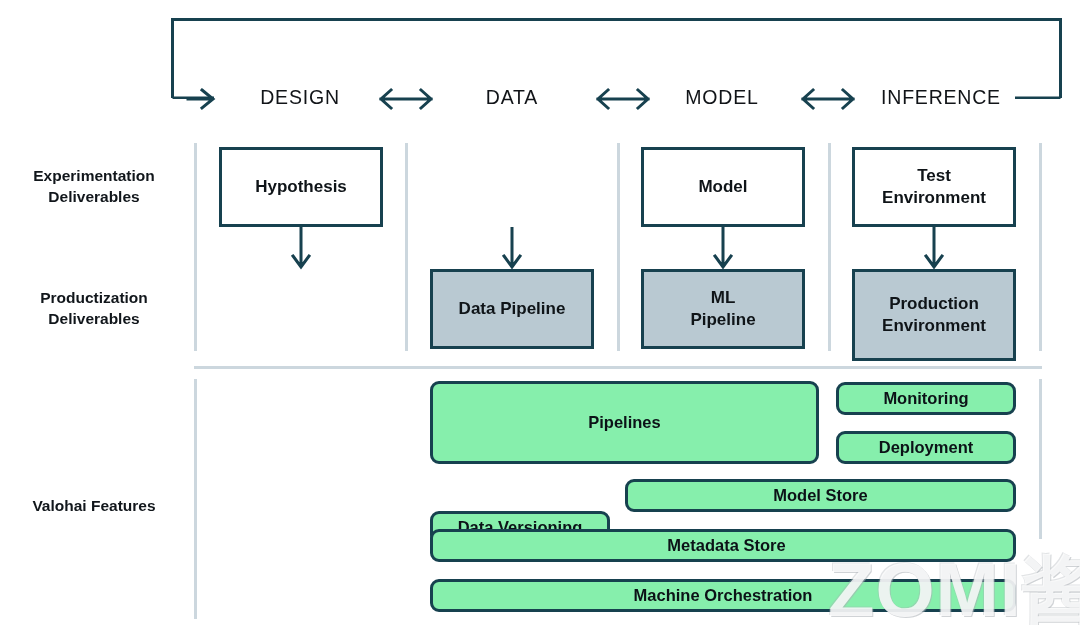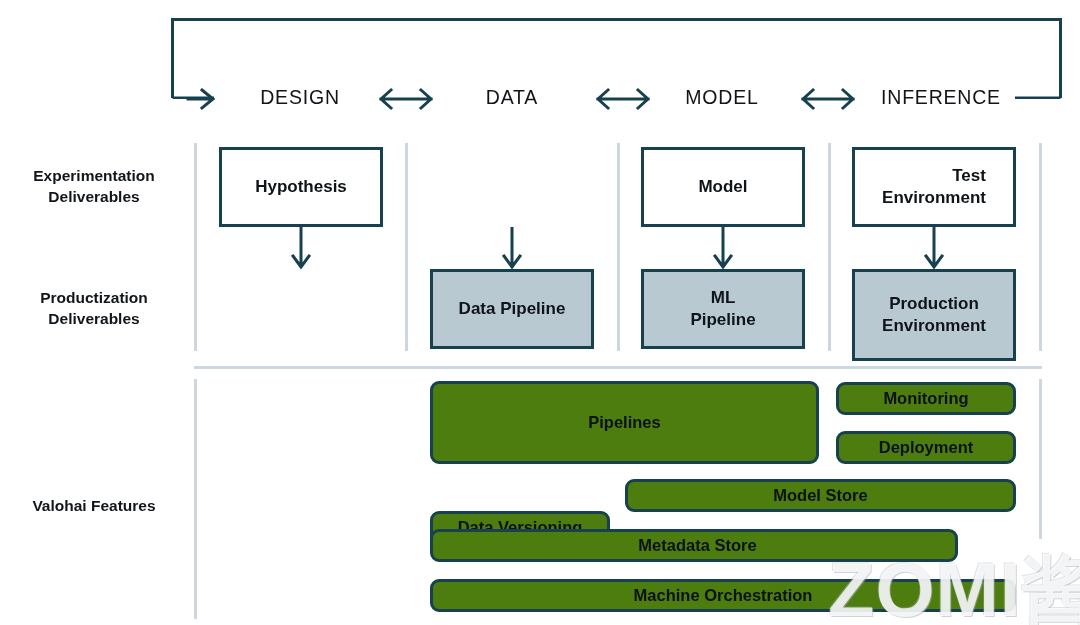--- a/index.html
+++ b/index.html
@@ -98,21 +98,21 @@
 
   .arrow-down {
     position: absolute;
     width: 22px;
     height: 44px;
   }
 
   
   .pill {
     position: absolute;
-    background: #4d7c0f;
+    background: #86efac;
     border: 3px solid #17414f;
     border-radius: 9px;
     box-sizing: border-box;
     display: flex;
     align-items: center;
     justify-content: center;
     font-size: 16.5px;
     font-weight: 700;
     color: #0c1217;
     text-align: center;
@@ -229,21 +229,21 @@
   <div class="dbox gray" data-name="deliverable-box-ml-pipeline" style="left:641px; top:269px; width:164px; height:80px; white-space:pre-line;">
     <span data-name="deliverable-label">ML
 Pipeline</span>
   </div>
   <div class="dbox gray" data-name="deliverable-box-production-environment" style="left:852px; top:269px; width:164px; height:92px; white-space:pre-line;">
     <span data-name="deliverable-label">Production
 Environment</span>
   </div>
 
   <style>
-    [data-name="deliverable-box-test-environment"] span { white-space: pre-line; text-align: right; }
+    [data-name="deliverable-box-test-environment"] span { white-space: pre-line; }
   </style>
 
   <div class="pill" data-name="feature-pill-pipelines" style="left:430px; top:381px; width:389px; height:83px;">
     <span data-name="feature-pill-label">Pipelines</span>
   </div>
 
   <div class="pill" data-name="feature-pill-monitoring" style="left:836px; top:382px; width:180px; height:33px;">
     <span data-name="feature-pill-label">Monitoring</span>
   </div>
 
@@ -252,21 +252,21 @@
   </div>
 
   <div class="pill" data-name="feature-pill-data-versioning" style="left:430px; top:479px; width:180px; height:33px;margin-top:32px;">
     <span data-name="feature-pill-label">Data Versioning</span>
   </div>
 
   <div class="pill" data-name="feature-pill-model-store" style="left:625px; top:479px; width:391px; height:33px;">
     <span data-name="feature-pill-label">Model Store</span>
   </div>
 
-  <div class="pill" data-name="feature-pill-metadata-store" style="left:430px; top:529px; width:528px; height:33px;padding-left:7px;">
+  <div class="pill" data-name="feature-pill-metadata-store" style="left:430px; top:529px; width:586px; height:33px;padding-left:7px;">
     <span data-name="feature-pill-label">Metadata Store</span>
   </div>
 
   <div class="pill" data-name="feature-pill-machine-orchestration" style="left:430px; top:579px; width:586px; height:33px;">
     <span data-name="feature-pill-label">Machine Orchestration</span>
   </div>
 
   <div id="watermark" data-name="watermark">ZOMI酱</div>
 
 </div>

